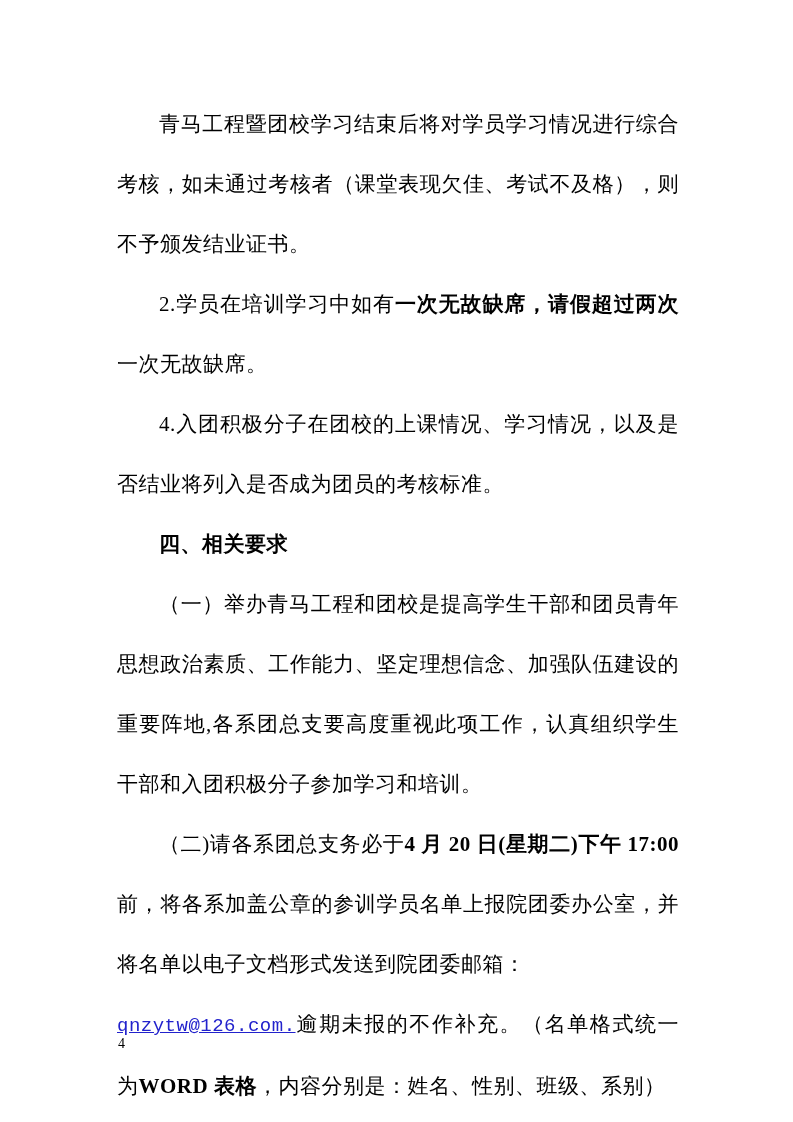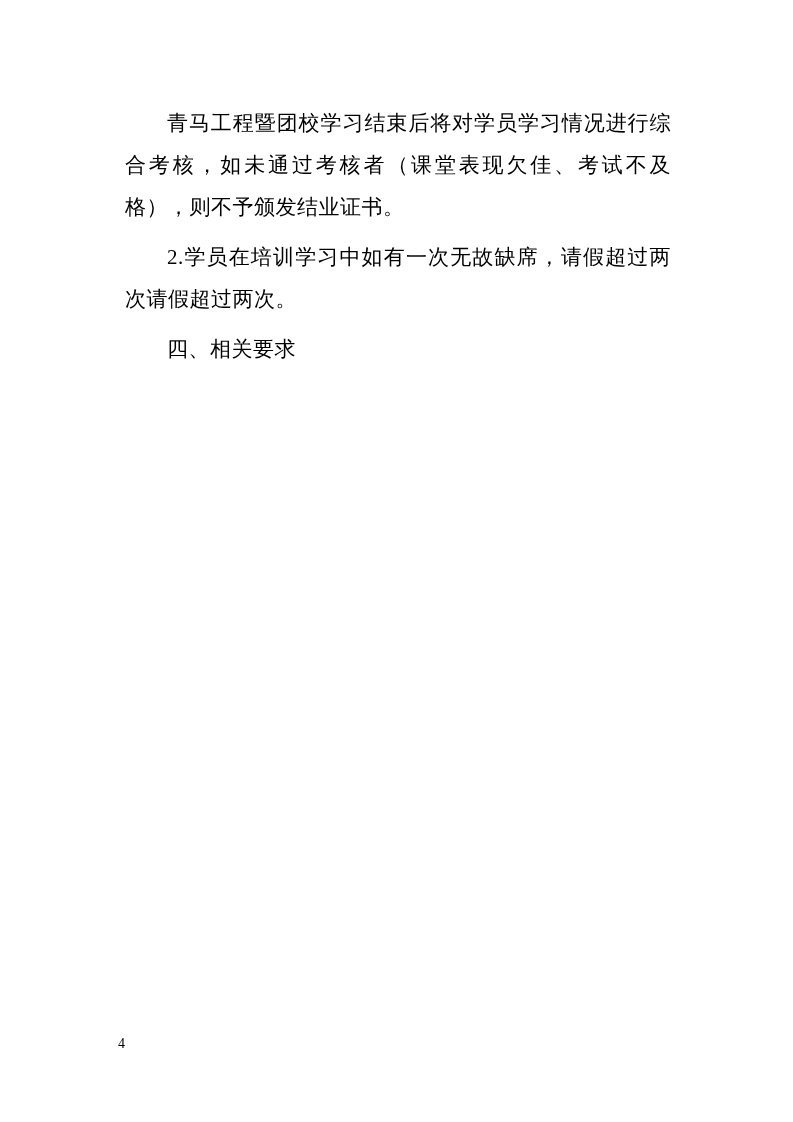--- a/index.html
+++ b/index.html
@@ -16,33 +16,33 @@
     font-family: "Liberation Serif", "DejaVu Serif", serif;
     color: #000000;
   }
   .content {
     position: absolute;
     left: 117px;
     top: 94px;
     width: 562px;
   }
   .para {
-    margin: 8px;
+    margin: 0;
     font-size: 21px;
-    line-height: 42px;
+    line-height: 60px;
     text-align: justify;
     text-indent: 2em;
     letter-spacing: 0.5px;
     word-break: break-word;
   }
   .para .bold {
-    font-weight: normal;
+    font-weight: bold;
   }
   .para.heading span {
-    font-weight: normal;
+    font-weight: bold;
   }
   .email-link {
     color: var(--link-color, #2222cc);
     text-decoration: underline;
     font-family: "Liberation Mono", "DejaVu Sans Mono", monospace;
     font-size: 19px;
   }
   .footer {
     position: absolute;
     left: 118px;
@@ -51,19 +51,22 @@
     line-height: 20px;
     color: #000000;
   }
 </style>
 </head>
 <body>
 
 <div class="page">
   <div class="content">
       <p class="para"><span class="">青马工程暨团校学习结束后将对学员学习情况进行综合考核，如未通过考核者（课堂表现欠佳、考试不及格），则不予颁发结业证书。</span></p>
-      <p class="para"><span class="">2.学员在培训学习中如有</span><span class="bold">一次无故缺席，请假超过两次</span><span class="">请假超过两次。</span></p>
+      <p class="para"><span class="">2.学员在培训学习中如有</span><span class="bold">一次无故缺席，请假超过两次</span><span class="">一次无故缺席。</span></p>
+      <p class="para"><span class="">4.入团积极分子在团校的上课情况、学习情况，以及是否结业将列入是否成为团员的考核标准。</span></p>
       <p class="para heading"><span class="bold">四、相关要求</span></p>
+      <p class="para"><span class="">（一）举办青马工程和团校是提高学生干部和团员青年思想政治素质、工作能力、坚定理想信念、加强队伍建设的重要阵地,各系团总支要高度重视此项工作，认真组织学生干部和入团积极分子参加学习和培训。</span></p>
+      <p class="para"><span class="">（二)请各系团总支务必于</span><span class="bold">4 月 20 日(星期二)下午 17:00</span><span class=""> 前，将各系加盖公章的参训学员名单上报院团委办公室，并将名单以电子文档形式发送到院团委邮箱：</span><br><a href="#" class="email-link">qnzytw@126.com.</a><span class="">逾期未报的不作补充。（名单格式统一为</span><span class="bold">WORD 表格</span><span class="">，内容分别是：姓名、性别、班级、系别）</span></p>
     </div>
   <div class="footer">
     <span>4</span>
   </div>
 </div>
 
 </body></html>

